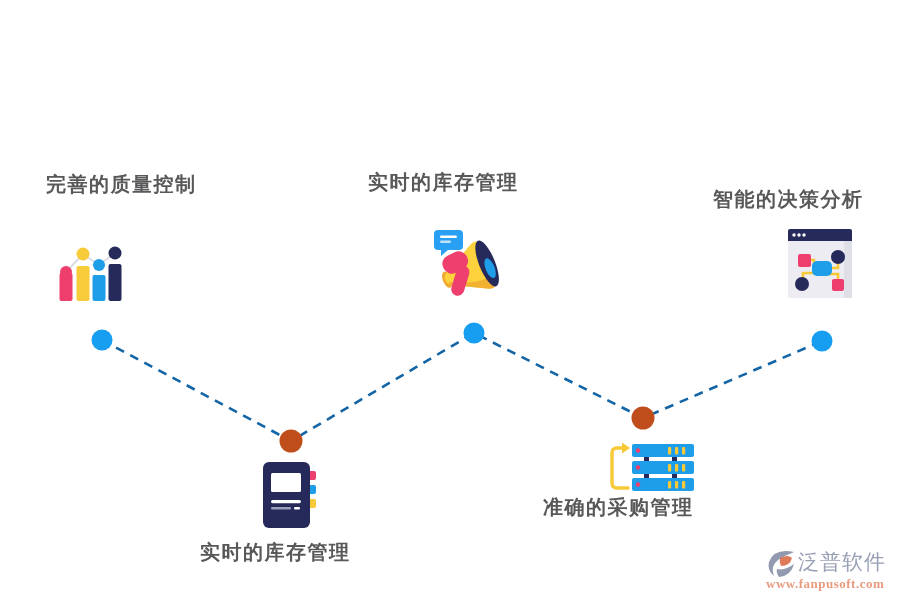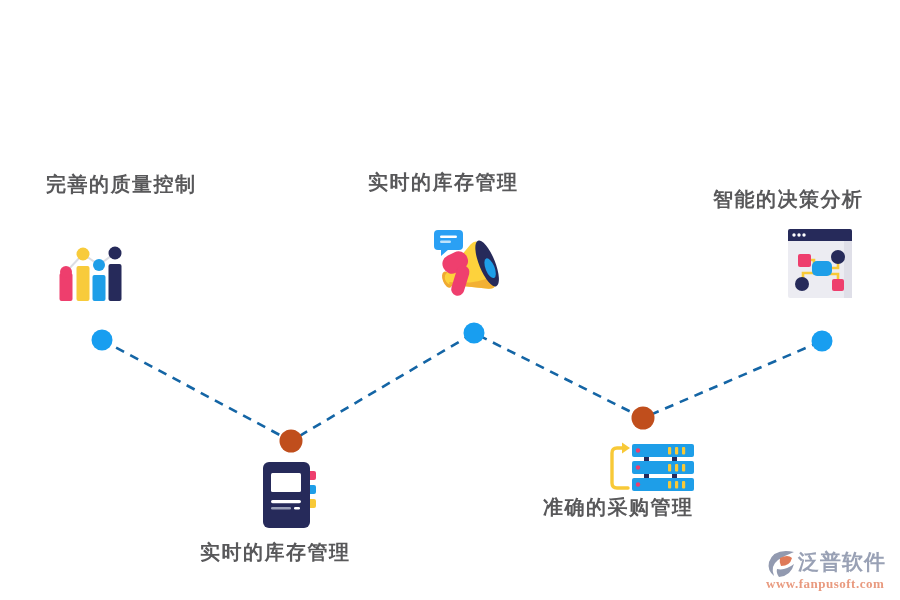--- a/index.html
+++ b/index.html
@@ -12,21 +12,21 @@
   .feature-label{
     font-size:20px;font-weight:bold;color:#58585a;letter-spacing:1.5px;
     white-space:nowrap;
   }
   #connector-svg{left:0;top:0;pointer-events:none;}
   .watermark{
     left:766px;top:547px;width:140px;
   }
   .wm-row{display:flex;align-items:flex-start;}
   .wm-brand{
-    font-size:21px;font-weight:bold;color:#99a1b5;letter-spacing:1px;
+    font-size:21px;font-weight:normal;color:#99a1b5;letter-spacing:1px;
     line-height:30px;margin-left:2px;white-space:nowrap;
   }
   .wm-url{
     font-family:"Liberation Serif","DejaVu Serif",serif;
     font-size:13px;font-weight:bold;color:#e99a7f;letter-spacing:0.5px;
     margin-top:-3px;white-space:nowrap;
   }
 </style>
 </head>
 <body>

